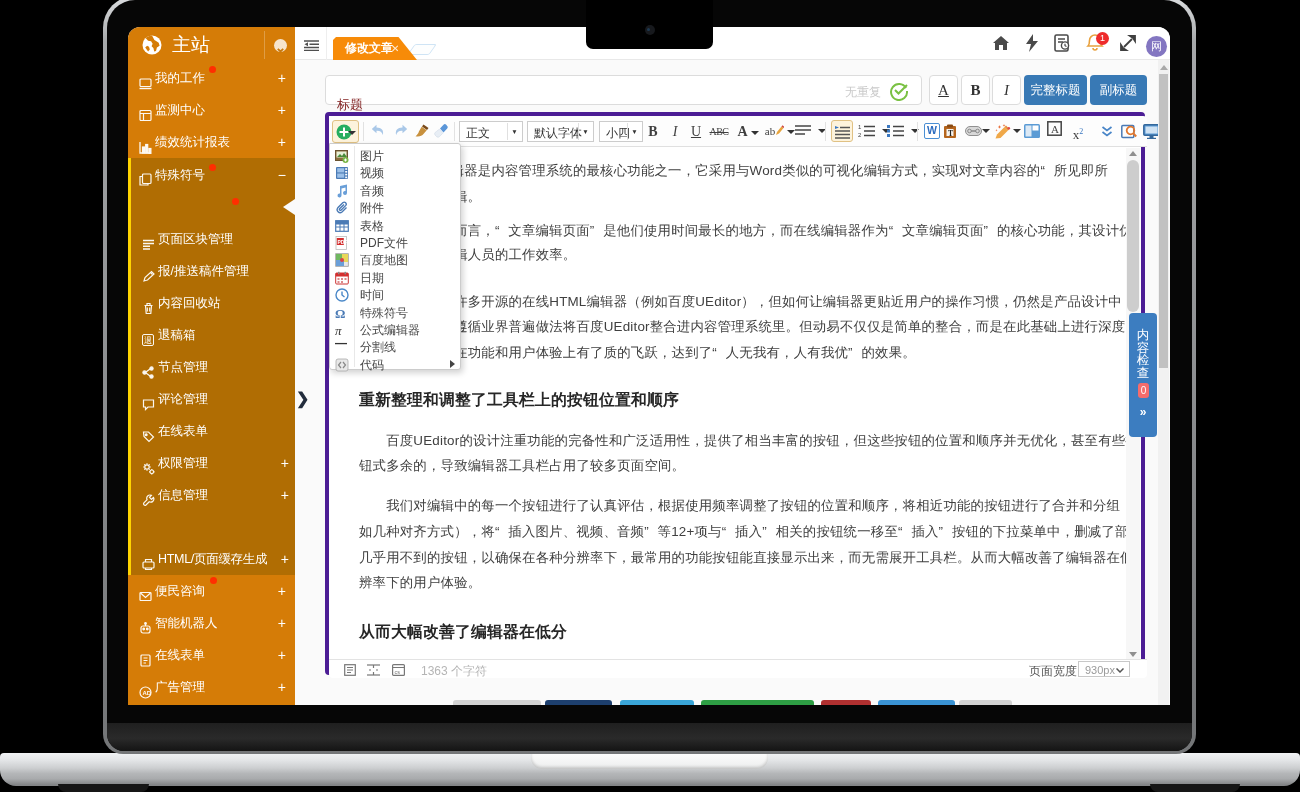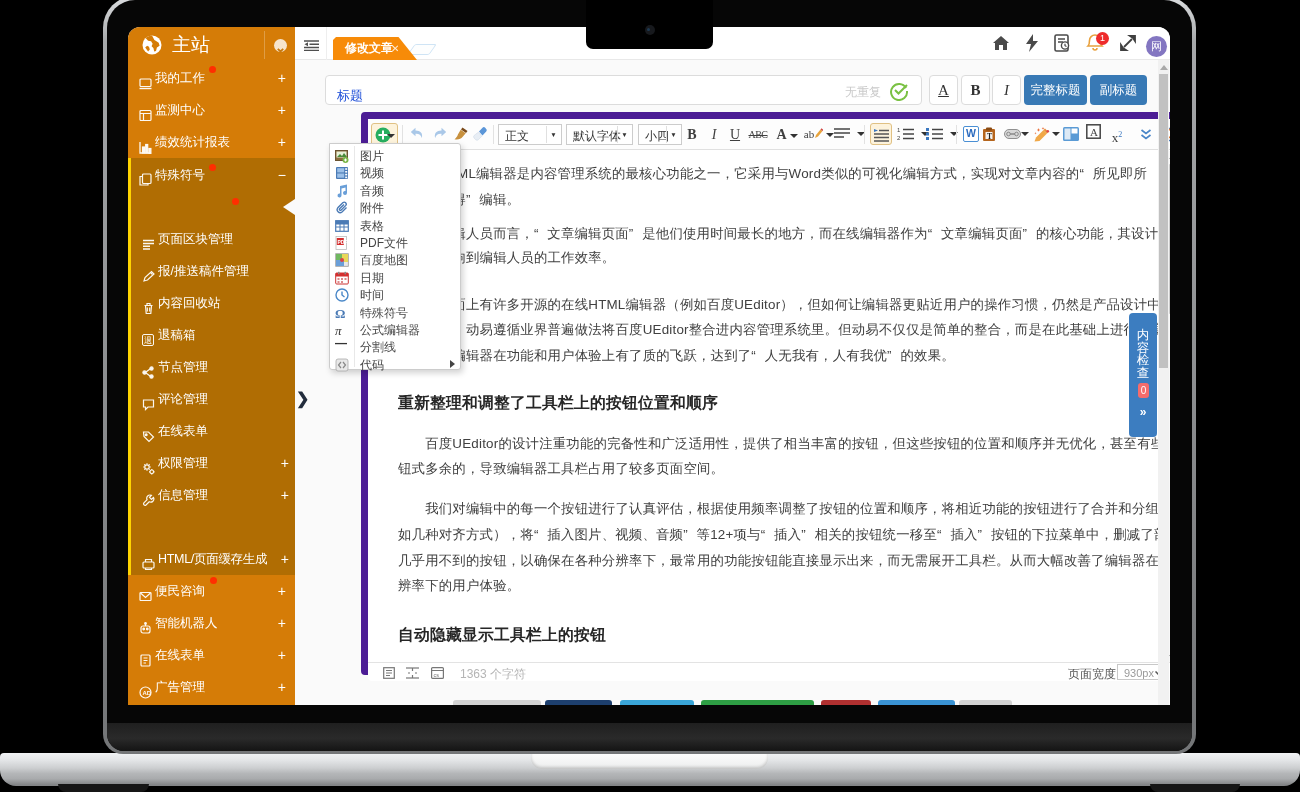--- a/index.html
+++ b/index.html
@@ -39,26 +39,26 @@
 #tab1{position:absolute;left:38px;top:10px;width:84px;height:23px;background:#f78b08;clip-path:polygon(0 3px,3px 0,78% 0,100% 100%,0 100%);color:#fff;font-size:12px;font-weight:bold;line-height:23px;}
 #tab1 .t{position:absolute;left:12px;}
 #tab1 .x{position:absolute;left:58px;font-weight:normal;font-size:10px;opacity:.85;}
 #tab2{position:absolute;left:116px;top:17px;width:22px;height:11px;border:1.5px solid #cfe4f5;border-radius:2px;background:#fdfefe;transform:skewX(-35deg);}
 .tpic{position:absolute;top:6px;width:20px;height:20px;color:#4a4a4a;}
 #bellbadge{position:absolute;left:801px;top:4.7px;width:13px;height:13px;border-radius:50%;background:#ee2b2b;color:#fff;font-size:9px;line-height:13px;text-align:center;}
 #avatar{position:absolute;left:851px;top:9px;width:21px;height:21px;border-radius:50%;background:#8376c1;color:#fff;font-size:11px;text-align:center;line-height:21px;}
 
 #titlerow{position:absolute;left:197px;top:48px;width:822px;height:30px;}
 #titleinput{position:absolute;left:0;top:0;width:597px;height:30px;background:#fff;border:1px solid #dcdcdc;border-radius:4px;}
-#titleinput .ph{position:absolute;left:11px;top:11px;font-size:13px;color:#1d4ed8;}
+#titleinput .ph{position:absolute;left:11px;top:20px;font-size:13px;color:#7f1d1d;}
 #titleinput .nr{position:absolute;right:40px;top:8px;font-size:12px;color:#c9c9c9;}
 .abibtn{position:absolute;top:0;width:29px;height:30px;background:#fff;border:1px solid #dcdcdc;border-radius:4px;text-align:center;line-height:28px;font-family:"Liberation Serif",serif;font-size:15px;color:#333;}
 .bluebtn{position:absolute;top:0;height:30px;background:#3879b5;border-radius:4px;color:#fff;font-size:12.5px;text-align:center;line-height:30px;}
 
-#editor{position:absolute;left:197px;top:85px;width:820px;height:563px;background:#fff;border:7px solid #4c1d95;border-radius:4px;margin-left:36px;}
+#editor{position:absolute;left:197px;top:85px;width:820px;height:563px;background:#fff;border:4px solid #4c1d95;border-radius:4px;}
 #toolbar{position:absolute;left:0;top:0;width:818px;height:31px;background:#fdfdfd;border-bottom:1px solid #e0e0e0;border-radius:4px 4px 0 0;}
 .tsep{position:absolute;top:6px;width:1px;height:19px;background:#e2e2e2;}
 #insbtn{position:absolute;left:3px;top:4px;width:27px;height:23px;background:#fdf3dc;border:1px solid #e0c184;border-radius:3px;}
 .tsel{position:absolute;top:5px;height:21px;background:#fff;border:1px solid #ccc;font-size:12px;color:#333;}
 .tsel .lbl{position:absolute;left:6px;top:3px;}
 .tsel .arr{position:absolute;right:1px;top:1px;width:14px;height:17px;border-left:1px solid #e0e0e0;font-size:6.5px;color:#333;text-align:center;line-height:17px;}
 .tbt{position:absolute;top:5px;height:21px;line-height:21px;white-space:nowrap;font-family:"Liberation Serif",serif;font-size:14px;color:#3f3f3f;text-align:center;}
 .caret{display:inline-block;width:0;height:0;border-left:4px solid transparent;border-right:4px solid transparent;border-top:4.5px solid #333;vertical-align:middle;margin-left:3px;}
 #ecscroll{position:absolute;right:1px;top:32px;width:14px;height:512px;background:#f7f7f7;}
 #ecscroll .th{position:absolute;left:1px;top:12px;width:12px;height:152px;background:#cdcdcd;border-radius:6px;}
@@ -480,21 +480,21 @@
       <div class="cline" style="left:30px;top:140.7px">　　在市面上有许多开源的在线HTML编辑器（例如百度UEditor），但如何让编辑器更贴近用户的操作习惯，仍然是产品设计中</div>
       <div class="cline" style="left:30px;top:166.4px">一个课题。动易遵循业界普遍做法将百度UEditor整合进内容管理系统里。但动易不仅仅是简单的整合，而是在此基础上进行深度</div>
       <div class="cline" style="left:30px;top:192.1px">扩展，使编辑器在功能和用户体验上有了质的飞跃，达到了<i class="q">“</i>人无我有，人有我优<i class="q">”</i>的效果。</div>
       <div class="chead" style="left:30px;top:239.3px">重新整理和调整了工具栏上的按钮位置和顺序</div>
       <div class="cline" style="left:30px;top:279.7px">　　百度UEditor的设计注重功能的完备性和广泛适用性，提供了相当丰富的按钮，但这些按钮的位置和顺序并无优化，甚至有些按</div>
       <div class="cline" style="left:30px;top:305.4px">钮式多余的，导致编辑器工具栏占用了较多页面空间。</div>
       <div class="cline" style="left:30px;top:345.2px">　　我们对编辑中的每一个按钮进行了认真评估，根据使用频率调整了按钮的位置和顺序，将相近功能的按钮进行了合并和分组（比</div>
       <div class="cline" style="left:30px;top:370.9px">如几种对齐方式），将<i class="q">“</i>插入图片、视频、音频<i class="q">”</i>等12+项与<i class="q">“</i>插入<i class="q">”</i>相关的按钮统一移至<i class="q">“</i>插入<i class="q">”</i>按钮的下拉菜单中，删减了部分</div>
       <div class="cline" style="left:30px;top:396.6px">几乎用不到的按钮，以确保在各种分辨率下，最常用的功能按钮能直接显示出来，而无需展开工具栏。从而大幅改善了编辑器在低分</div>
       <div class="cline" style="left:30px;top:422.3px">辨率下的用户体验。</div>
-      <div class="chead" style="left:30px;top:471.3px">自动隐藏显示工具栏上的按钮</div>
+      <div class="chead" style="left:30px;top:471.3px">从而大幅改善了编辑器在低分</div>
     </div>
     <div id="ecscroll">
           <span class="ua"></span>
           <span class="th"></span>
           <span class="da"></span>
         </div>
     <div id="statusbar">
       <svg style="position:absolute;left:15px;top:4px" width="12" height="12" viewBox="0 0 12 12">
             <rect x="0.7" y="0.7" width="10.6" height="10.6" fill="none" stroke="#777" stroke-width="1.2"></rect>
             <g stroke="#777" stroke-width="1">

